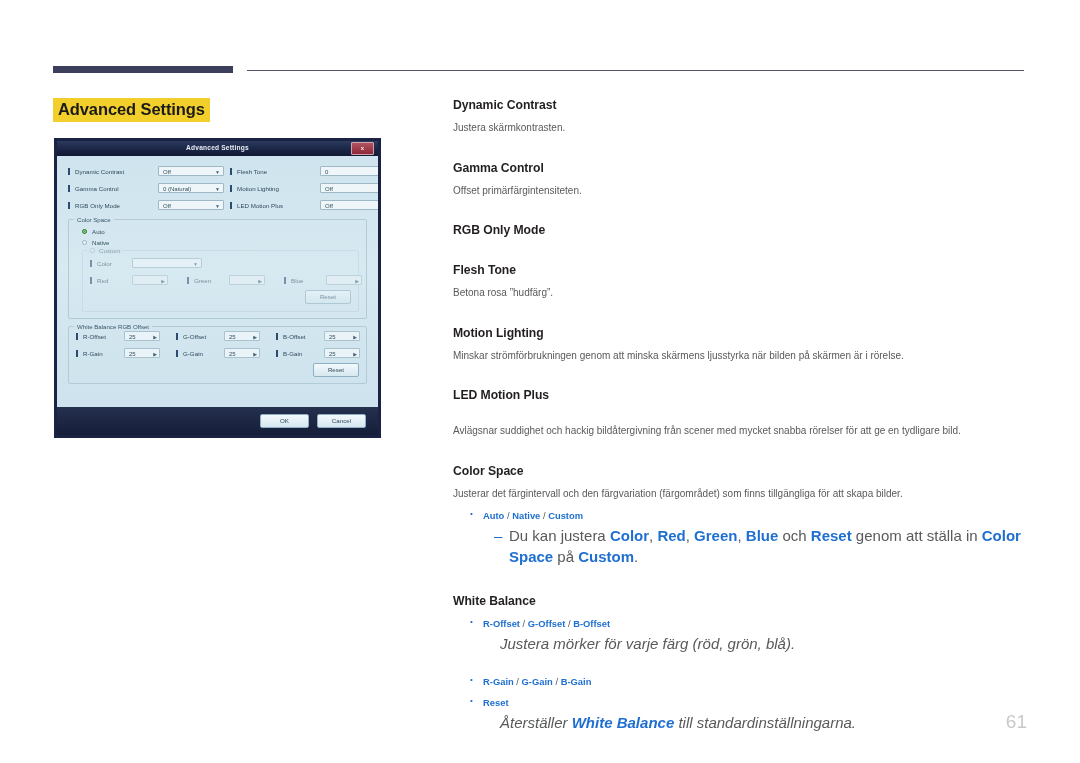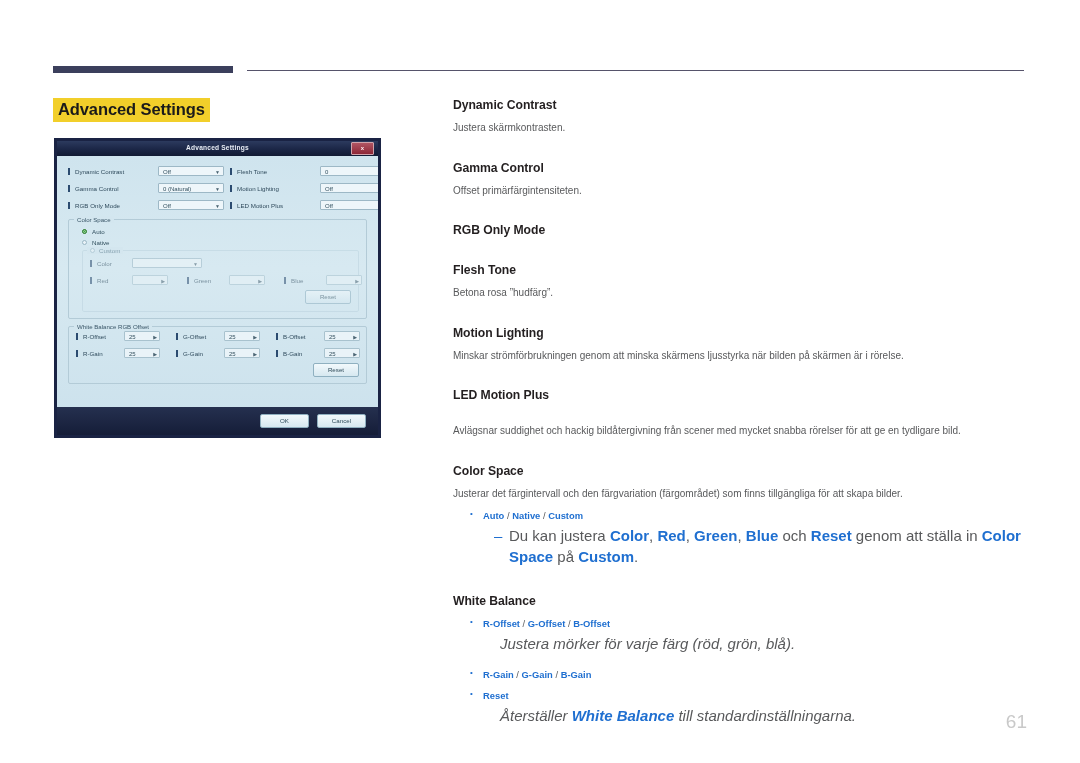--- a/index.html
+++ b/index.html
@@ -520,21 +520,21 @@
       <div class="b2 dash"><span>Du kan justera </span><span class="blue">Color</span><span>, </span><span class="blue">Red</span><span>, </span><span class="blue">Green</span><span>, </span><span class="blue">Blue</span><span> och </span><span class="blue">Reset</span><span> genom att ställa in </span><span class="blue">Color Space</span><span> på </span><span class="blue">Custom</span><span>.</span></div>
     </li>
   </ul>
 
   <h2 class="sec gap">White Balance</h2>
   <ul class="bul">
     <li>
       <div class="b1"><span class="blue">R-Offset</span><span class="sep"> / </span><span class="blue">G-Offset</span><span class="sep"> / </span><span class="blue">B-Offset</span></div>
       <div class="b2 plain">Justera mörker för varje färg (röd, grön, blå).</div>
     </li>
-    <li style="margin-top:13px;">
+    <li style="margin-top:20px;">
       <div class="b1"><span class="blue">R-Gain</span><span class="sep"> / </span><span class="blue">G-Gain</span><span class="sep"> / </span><span class="blue">B-Gain</span></div>
     </li>
     <li style="margin-top:8px;">
       <div class="b1"><span class="blue">Reset</span></div>
       <div class="b2 plain"><span>Återställer </span><span class="blue">White Balance</span><span> till standardinställningarna.</span></div>
     </li>
   </ul>
 
 </div>
 

